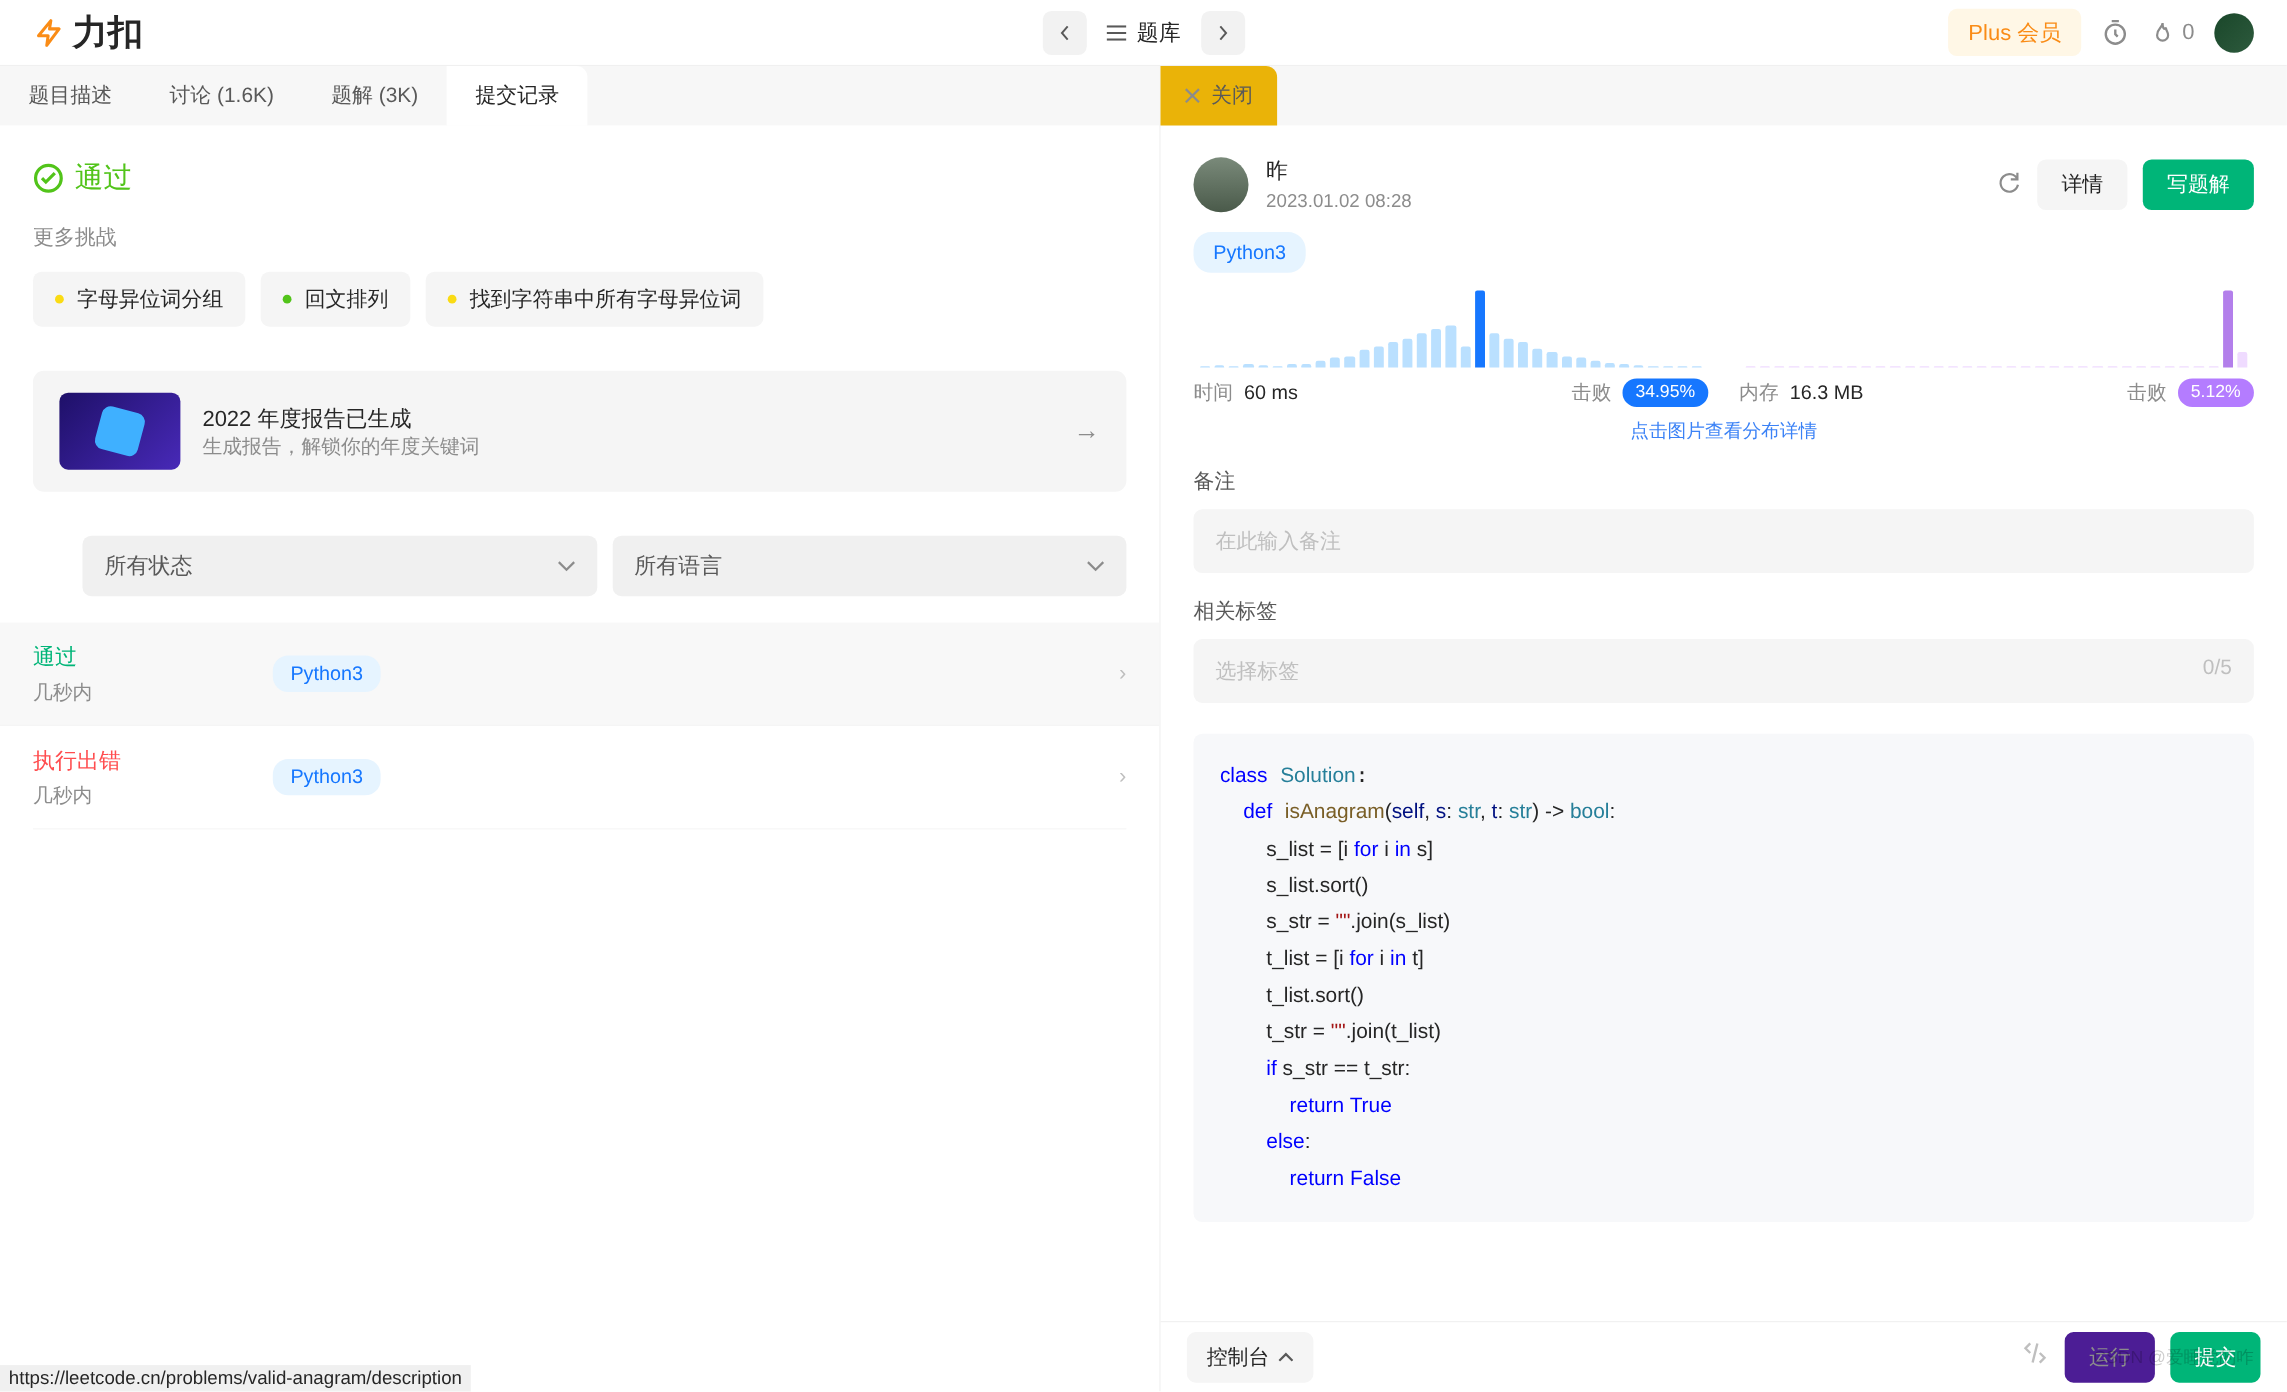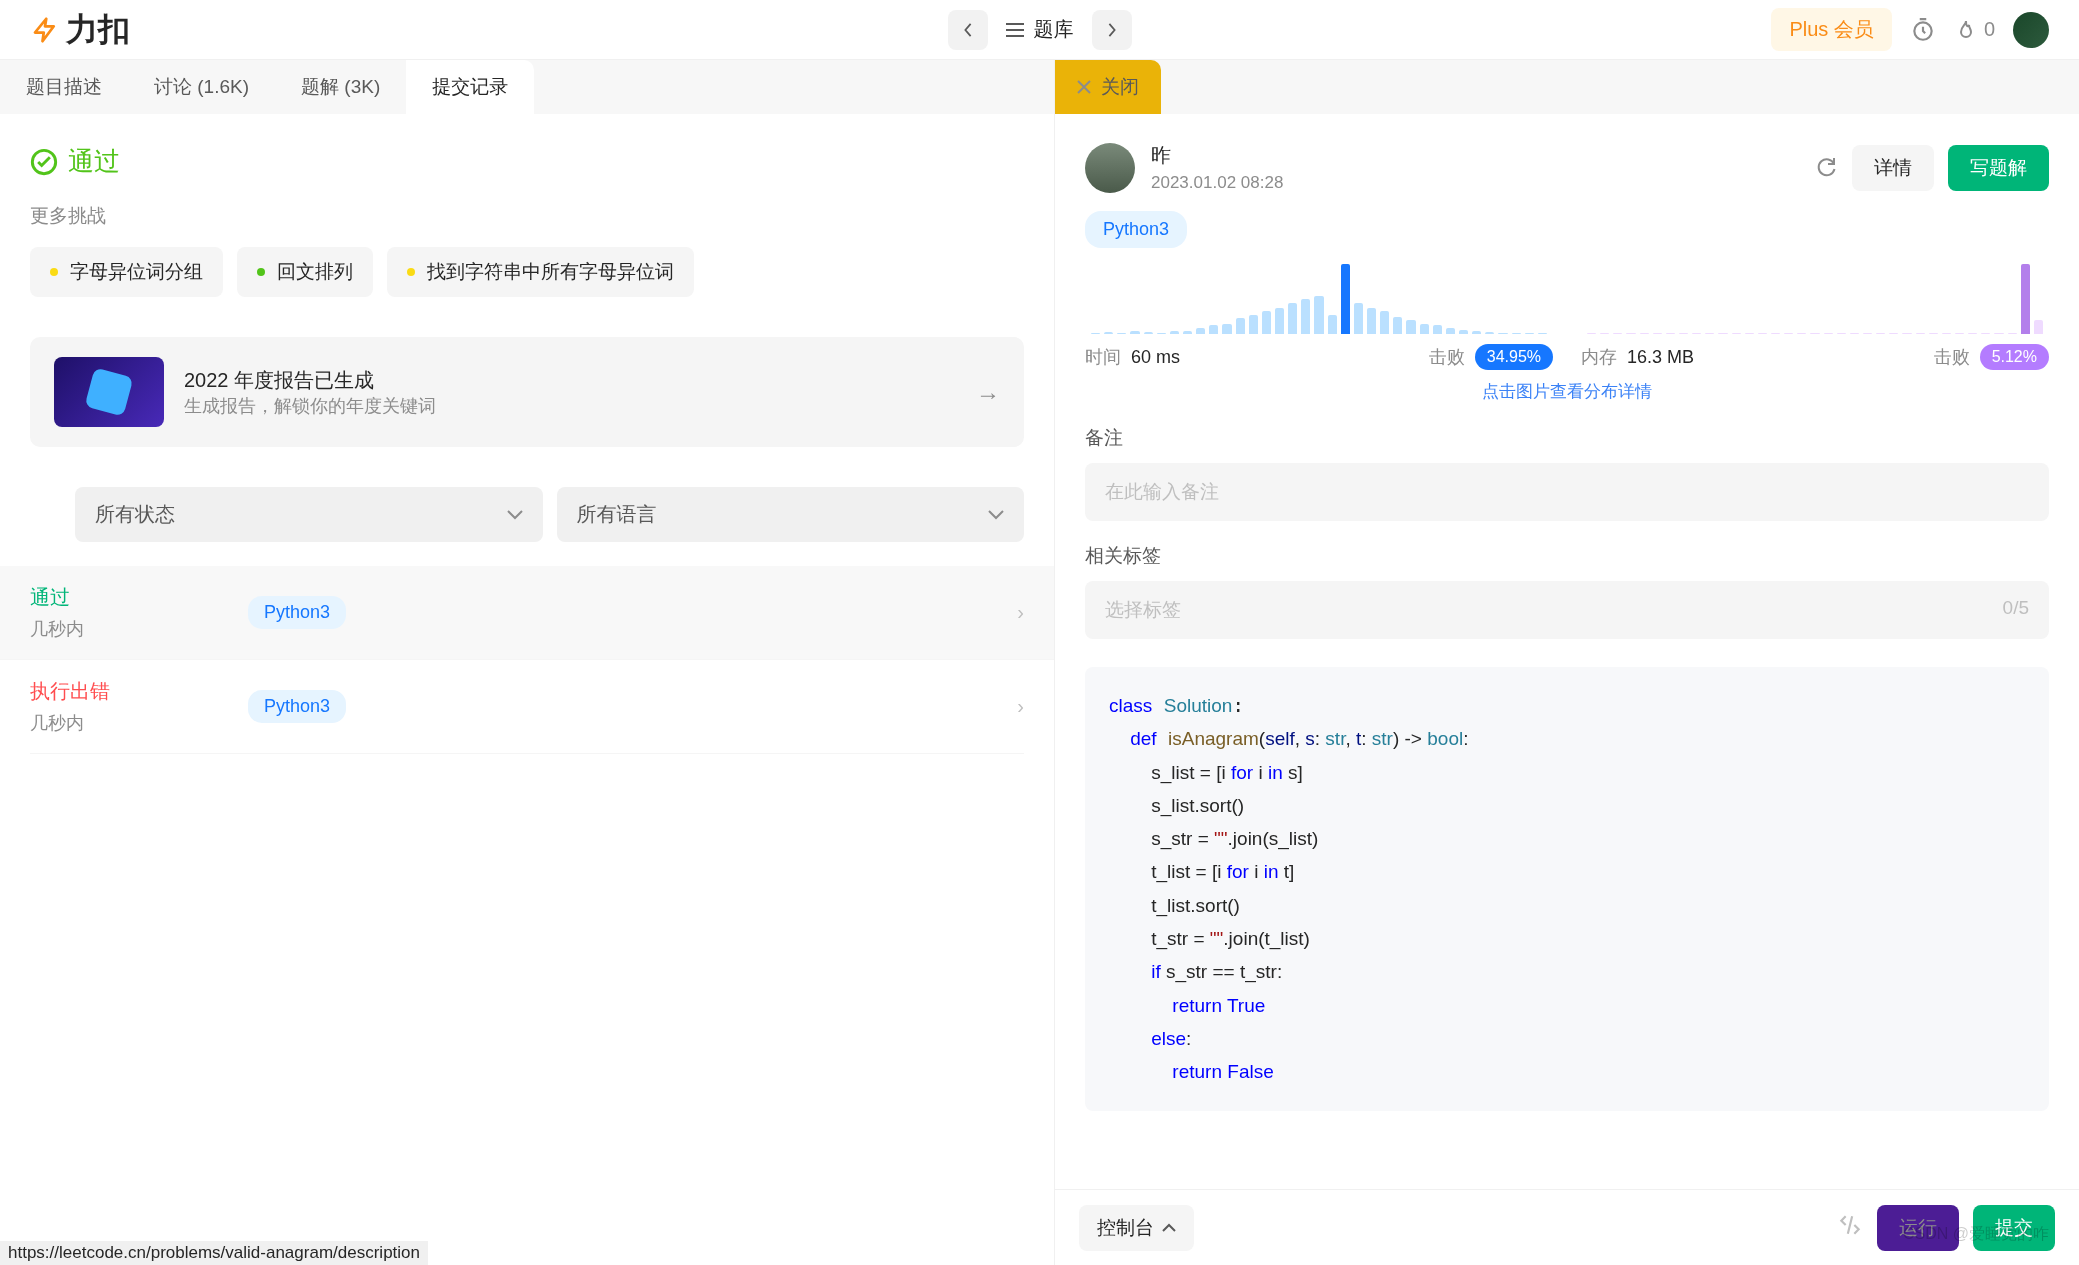--- a/index.html
+++ b/index.html
@@ -70,21 +70,21 @@
 .chart-meta .val { font-weight:500; }
 .chart-meta .spacer { flex:1; }
 .beat-pill { padding:4px 12px; border-radius:14px; color:#fff; font-size:16px; }
 .beat-pill.blue { background:#1677ff; }
 .beat-pill.purple { background:#b47cff; }
 .chart-hint { text-align:center; color:#3b82f6; font-size:17px; margin-bottom:22px; }
 .sec-label { color:#595959; font-size:19px; margin-bottom:12px; }
 .input-box { background:#f5f5f5; border-radius:8px; padding:16px 20px; color:#bfbfbf; font-size:19px; margin-bottom:22px; cursor:text; }
 .tag-box { background:#f5f5f5; border-radius:8px; padding:16px 20px; display:flex; justify-content:space-between; color:#bfbfbf; font-size:19px; margin-bottom:28px; cursor:pointer; }
 .code-box { background:#f7f8fa; border-radius:8px; padding:22px 24px; font-family:"SF Mono",Menlo,Consolas,monospace; font-size:19px; line-height:1.7; white-space:pre; overflow-x:auto; margin-bottom:20px; }
-.footer { height:76px; border-top:1px solid #f0f0f0; display:flex; align-items:center; padding:0 24px; gap:14px; margin-top:auto; }
+.footer { height:64px; border-top:1px solid #f0f0f0; display:flex; align-items:center; padding:0 24px; gap:14px; margin-top:auto; }
 .console-btn { background:#f5f5f5; padding:10px 18px; border-radius:8px; display:flex; align-items:center; gap:8px; font-size:19px; cursor:pointer; }
 .footer .spacer { flex:1; }
 .format-ic { color:#bfbfbf; font-size:24px; }
 .run-btn { background:#4c1d95; padding:10px 22px; border-radius:8px; font-size:19px; cursor:pointer; color:#8c8c8c; }
 .submit-btn { background:#00b578; color:#fff; padding:10px 22px; border-radius:8px; font-size:19px; cursor:pointer; }
 .statusbar { position:absolute; bottom:0; left:0; background:#f0f0f0; color:#262626; font-size:17px; padding:2px 8px; }
 .watermark { position:absolute; bottom:20px; right:30px; color:rgba(0,0,0,0.2); font-size:16px; }
 .kw { color:#0000ff; }
 .cls { color:#267f99; }
 .fn { color:#795e26; }

